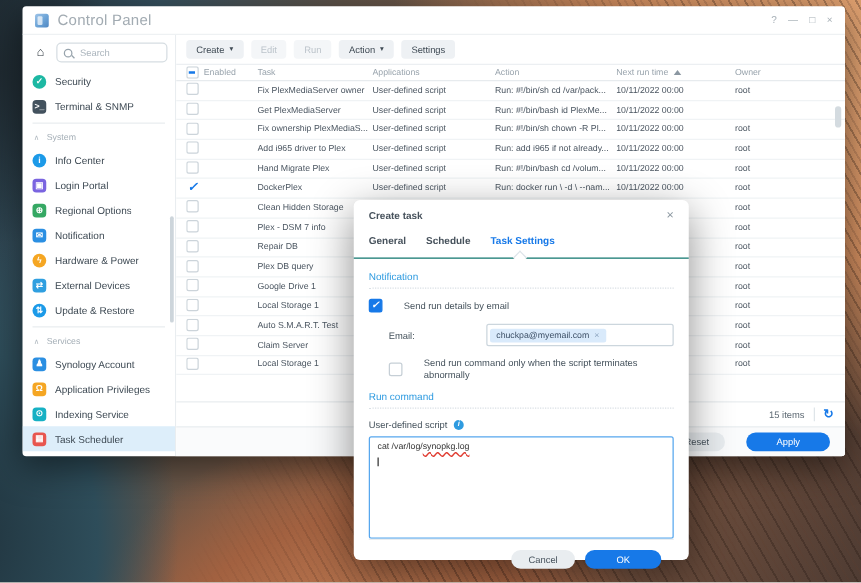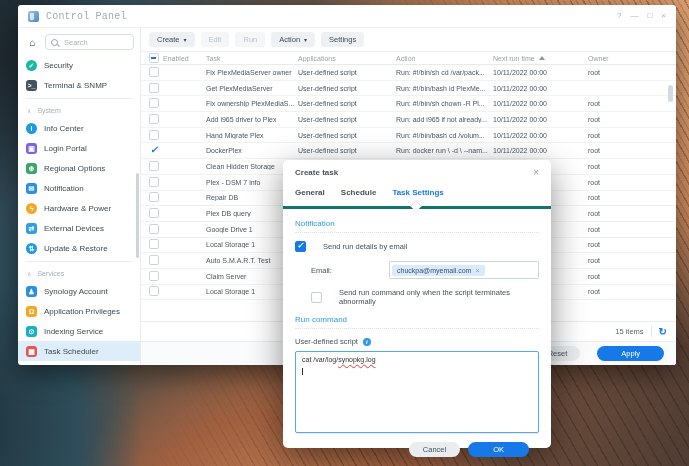--- a/index.html
+++ b/index.html
@@ -18,21 +18,21 @@
     background:repeating-linear-gradient(60deg,rgba(35,22,16,.28) 0 1.5px,rgba(0,0,0,0) 1.5px 5px,rgba(96,64,48,.20) 5px 6.5px,rgba(0,0,0,0) 6.5px 11px);
     -webkit-mask-image:linear-gradient(115deg,transparent 40%,#000 62%);
     mask-image:linear-gradient(115deg,transparent 40%,#000 62%);}
   
   .window{position:absolute;left:18px;top:5px;width:658px;height:360px;background:#fff;
     border-radius:3px;box-shadow:0 8px 28px rgba(0,0,0,.5);display:flex;flex-direction:column;overflow:hidden;}
   .titlebar{height:22px;display:flex;align-items:center;padding:0 10px;border-bottom:1px solid #eef1f3;flex:none;}
   .app-icon{width:11px;height:11px;border-radius:2px;margin-right:7px;
     background:linear-gradient(135deg,#9fc4e8 0%,#6fa6d8 50%,#4e86c2 100%);position:relative;}
   .app-icon::after{content:"";position:absolute;left:2px;top:2px;width:4px;height:7px;background:rgba(255,255,255,.7);border-radius:1px;}
-  .win-title{font-size:10px;color:#a2abb2;letter-spacing:.2px;font-family:Liberation Mono, monospace;}
+  .win-title{font-size:12px;color:#a2abb2;letter-spacing:.2px;}
   .win-ctrls{margin-left:auto;display:flex;gap:9px;color:#a7b0b7;font-size:8px;}
   .win-ctrls span{cursor:default;line-height:1;}
   .win-main{flex:1;display:flex;min-height:0;}
   
   .sidebar{width:122px;flex:none;border-right:1px solid #e9edf0;padding:4px 0 0 0;position:relative;overflow:hidden;}
   .side-top{display:flex;align-items:center;gap:5px;padding:2px 6px 5px 7px;}
   .home-btn{width:15px;height:15px;display:flex;align-items:center;justify-content:center;
     font-size:10px;color:#222c34;border-radius:3px;}
   .searchbox{flex:1;height:14px;border:1px solid #d6dde2;border-radius:4px;display:flex;align-items:center;
     gap:4px;padding:0 5px;background:#fff;}
@@ -81,21 +81,21 @@
   .pill{height:15px;border-radius:8px;display:flex;align-items:center;justify-content:center;font-size:7.5px;cursor:pointer;}
   .pill.gray{background:#e9edf0;color:#46525c;padding:0 13px;}
   .pill.blue{background:#1779e8;color:#fff;padding:0 24px;}
   .content-scroll{position:absolute;right:3px;top:57px;width:5px;height:17px;border-radius:3px;background:#d4dbe0;}
   
   .dialog{position:absolute;left:283px;top:160px;width:268px;height:288px;background:#fff;border-radius:5px;
     box-shadow:0 10px 34px rgba(0,0,0,.45);display:flex;flex-direction:column;font-size:7.5px;color:#45525c;}
   .dlg-hdr{height:25px;flex:none;display:flex;align-items:center;padding:0 12px;}
   .dlg-title{font-size:8px;font-weight:bold;color:#47525c;}
   .dlg-x{margin-left:auto;color:#8c98a1;font-size:10px;cursor:pointer;line-height:1;}
-  .tabs{flex:none;display:flex;gap:16px;padding:0 12px;border-bottom:3px solid #0f766e;position:relative;height:21px;}
+  .tabs{flex:none;display:flex;gap:16px;padding:0 12px;border-bottom:1px solid #0f766e;position:relative;height:21px;}
   .tab{font-size:8px;font-weight:bold;color:#47525c;cursor:pointer;display:flex;align-items:flex-start;padding-top:3px;}
   .tab.on{color:#1779e8;}
   .notch{position:absolute;left:129px;bottom:-4px;width:7px;height:7px;background:#fff;transform:rotate(45deg);
     border-left:1px solid #dde4e9;border-top:1px solid #dde4e9;}
   .dlg-body{flex:1;padding:7px 12px 0 12px;display:flex;flex-direction:column;min-height:0;}
   .sec-hdr{color:#2f9be0;font-size:8px;margin:3px 0 4px 0;}
   .dots{border-top:1px dotted #d9e0e5;margin-bottom:6px;}
   .chk-row{display:flex;align-items:center;gap:17px;margin:2px 0 6px 0;cursor:pointer;}
   .chk-row.indent{margin-left:16px;}
   .dcb{width:9px;height:9px;border:1px solid #c6cfd6;border-radius:2px;background:#fff;flex:none;position:relative;}

